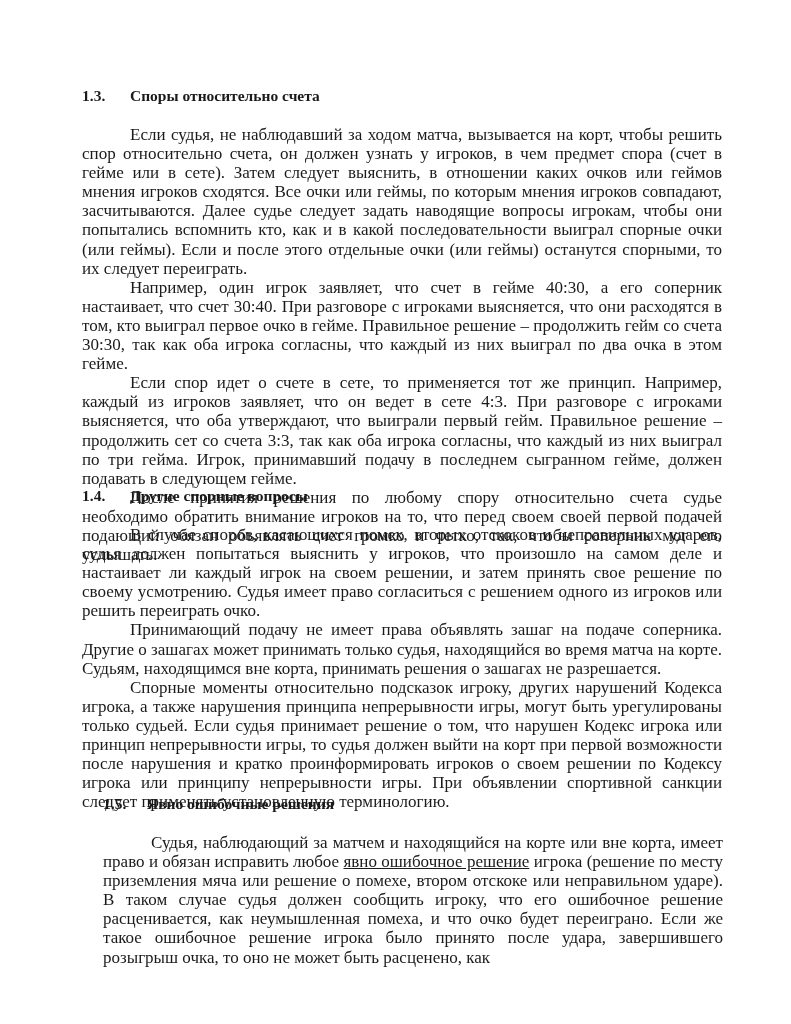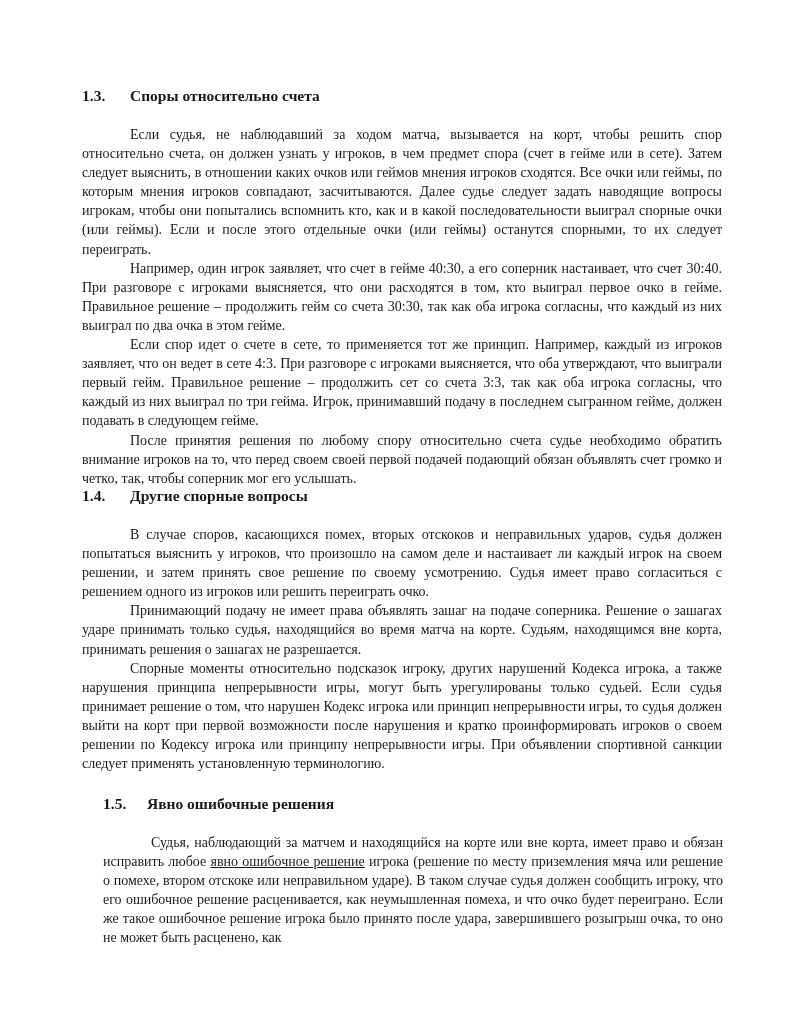--- a/index.html
+++ b/index.html
@@ -6,40 +6,40 @@
   body { width:791px; height:1024px; position:relative; overflow:hidden; color:#1a1a1a;
          font-family:"Liberation Serif", "DejaVu Serif", serif; }
   .page { position:absolute; left:0; top:16px; width:677px; height:1024px; }
   .section { position:absolute; }
   .s13 { left:82px; top:70px; width:640px; }
   .s14 { left:82px; top:470px; width:640px; }
   .s15 { left:103px; top:778px; width:620px; }
   h2 { font-size:15.5px; font-weight:bold; margin:0 0 19px 0; line-height:20px; letter-spacing:0; }
   h2 .num { display:inline-block; width:48px; }
   .s15 h2 .num { width:44px; }
-  p { margin:0; font-size:14px; line-height:19.1px; text-align:justify; text-indent:48px; }
+  p { margin:0; font-size:17px; line-height:19.1px; text-align:justify; text-indent:48px; }
   u.hl { text-decoration:underline;margin-top:24px; }
 </style>
 </head>
 <body>
 
 <div class="page">
 
   <div class="section s13">
     <h2><span class="num">1.3.</span><span>Споры относительно счета</span></h2>
     <p>Если судья, не наблюдавший за ходом матча, вызывается на корт, чтобы решить спор относительно счета, он должен узнать у игроков, в чем предмет спора (счет в гейме или в сете). Затем следует выяснить, в отношении каких очков или геймов мнения игроков сходятся. Все очки или геймы, по которым мнения игроков совпадают, засчитываются. Далее судье следует задать наводящие вопросы игрокам, чтобы они попытались вспомнить кто, как и в какой последовательности выиграл спорные очки (или геймы). Если и после этого отдельные очки (или геймы) останутся спорными, то их следует переиграть.</p>
     <p>Например, один игрок заявляет, что счет в гейме 40:30, а его соперник настаивает, что счет 30:40. При разговоре с игроками выясняется, что они расходятся в том, кто выиграл первое очко в гейме. Правильное решение – продолжить гейм со счета 30:30, так как оба игрока согласны, что каждый из них выиграл по два очка в этом гейме.</p>
     <p>Если спор идет о счете в сете, то применяется тот же принцип. Например, каждый из игроков заявляет, что он ведет в сете 4:3. При разговоре с игроками выясняется, что оба утверждают, что выиграли первый гейм. Правильное решение – продолжить сет со счета 3:3, так как оба игрока согласны, что каждый из них выиграл по три гейма. Игрок, принимавший подачу в последнем сыгранном гейме, должен подавать в следующем гейме.</p>
     <p>После принятия решения по любому спору относительно счета судье необходимо обратить внимание игроков на то, что перед своем своей первой подачей подающий обязан объявлять счет громко и четко, так, чтобы соперник мог его услышать.</p>
   </div>
 
   <div class="section s14">
     <h2><span class="num">1.4.</span><span>Другие спорные вопросы</span></h2>
     <p>В случае споров, касающихся помех, вторых отскоков и неправильных ударов, судья должен попытаться выяснить у игроков, что произошло на самом деле и настаивает ли каждый игрок на своем решении, и затем принять свое решение по своему усмотрению. Судья имеет право согласиться с решением одного из игроков или решить переиграть очко.</p>
-    <p>Принимающий подачу не имеет права объявлять зашаг на подаче соперника. Решение о зашагах ударе принимать только судья, находящийся во время матча на корте. Судьям, находящимся вне корта, принимать решения о зашагах не разрешается.</p>
+    <p>Принимающий подачу не имеет права объявлять зашаг на подаче соперника. Другие о зашагах может принимать только судья, находящийся во время матча на корте. Судьям, находящимся вне корта, принимать решения о зашагах не разрешается.</p>
     <p>Спорные моменты относительно подсказок игроку, других нарушений Кодекса игрока, а также нарушения принципа непрерывности игры, могут быть урегулированы только судьей. Если судья принимает решение о том, что нарушен Кодекс игрока или принцип непрерывности игры, то судья должен выйти на корт при первой возможности после нарушения и кратко проинформировать игроков о своем решении по Кодексу игрока или принципу непрерывности игры. При объявлении спортивной санкции следует применять установленную терминологию.</p>
   </div>
 
   <div class="section s15">
     <h2><span class="num">1.5.</span><span>Явно ошибочные решения</span></h2>
     <p><span>Судья, наблюдающий за матчем и находящийся на корте или вне корта, имеет право и обязан исправить любое </span><u class="hl">явно ошибочное решение</u><span> игрока (решение по месту приземления мяча или решение о помехе, втором отскоке или неправильном ударе). В таком случае судья должен сообщить игроку, что его ошибочное решение расценивается, как неумышленная помеха, и что очко будет переиграно. Если же такое ошибочное решение игрока было принято после удара, завершившего розыгрыш очка, то оно не может быть расценено, как</span></p>
   </div>
 
 </div>
 

